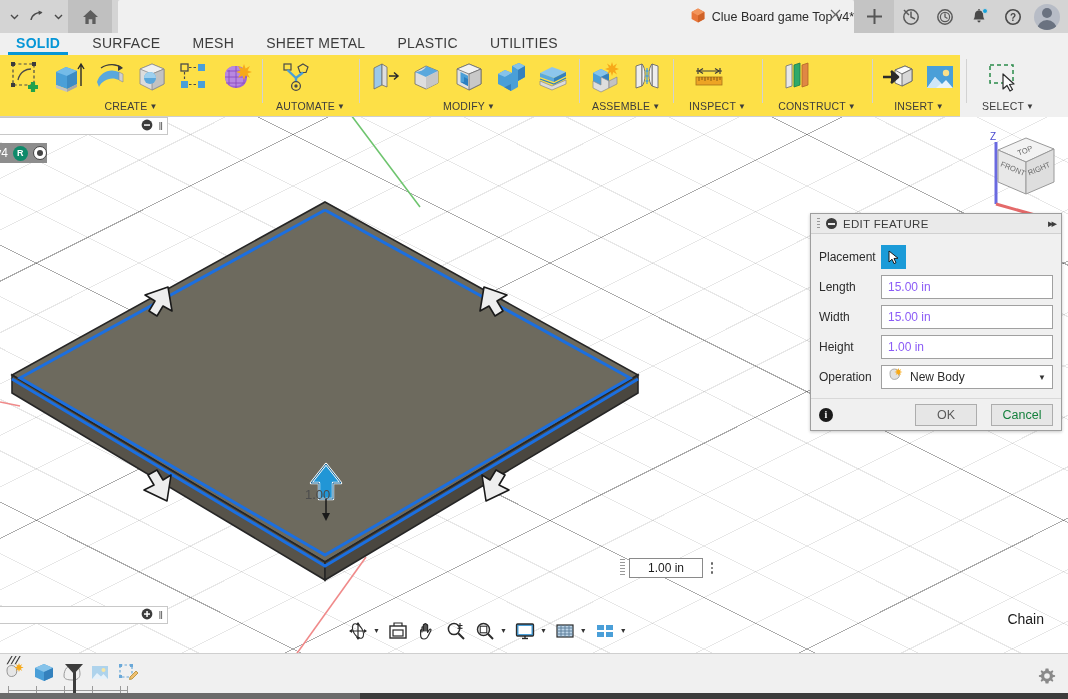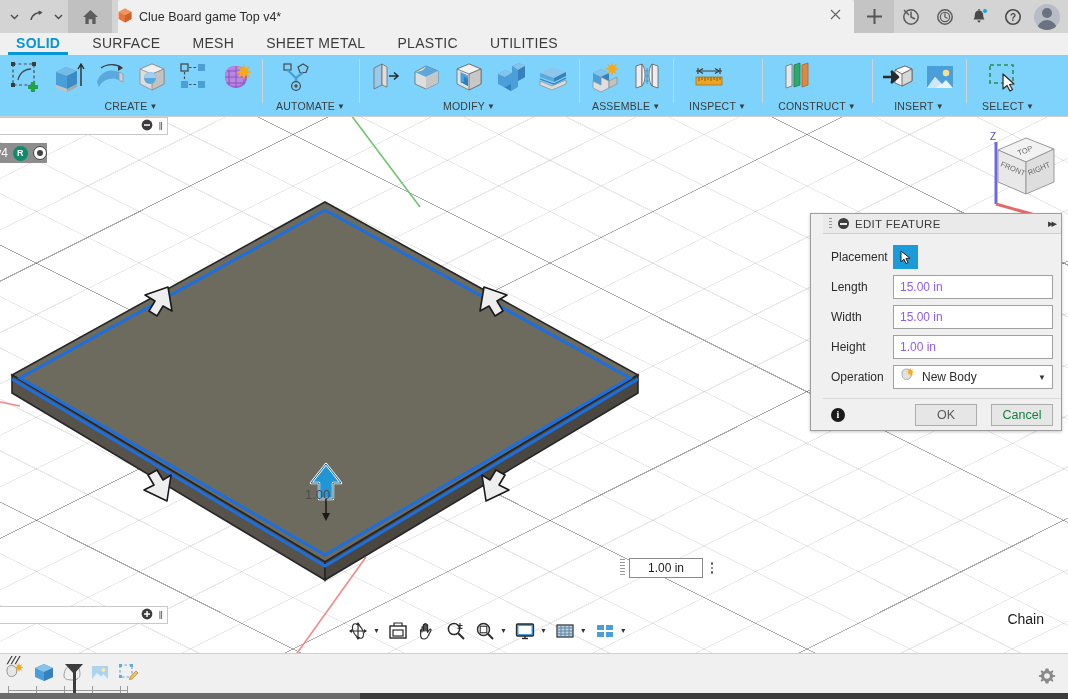--- a/index.html
+++ b/index.html
@@ -21,21 +21,21 @@
   .tb-btn{
     width:20px; height:26px; display:flex; align-items:center; justify-content:center;
     color:#5a5a5a; font-size:11px; cursor:default;
   }
   .tb-home{
     width:44px; height:33px; background:#c0c0c0;
     display:flex;align-items:center;justify-content:center;
   }
   .doc-tab{
     flex:1; margin-left:6px; background:#f0f0f0; height:33px;
-    display:flex; align-items:center; justify-content:flex-start; position:relative;
+    display:flex; align-items:center; justify-content:flex-end; position:relative;
     border-top-left-radius:2px;border-top-right-radius:2px;
   }
   .doc-tab .dt-inner{ display:flex; align-items:center; gap:7px; }
   .doc-title{ font-size:12.5px; color:#2b2b2b; }
   .doc-close{
     position:absolute; right:12px; top:9px; width:14px;height:14px;
     color:#666; font-size:14px; line-height:13px; text-align:center;
   }
   .tb-right{ display:flex; align-items:center; }
   .tb-plus{
@@ -71,22 +71,22 @@
     font-size:14px; color:#3c3c3c; letter-spacing:.3px;
     position:relative; white-space:nowrap;
   }
   .ws-tab.active{ color:#0696d7; font-weight:bold; }
   .ws-tab.active::after{
     content:""; position:absolute; left:8px; right:8px; bottom:0; height:3px; background:#0696d7;
   }
 
   
   #ribbon{
-    position:absolute; left:0; top:55px; width:1068px; height:62px;
-    background:#7dd3fc; border-bottom:1px solid #cfcfcf;
+    position:absolute; left:0; top:55px; width:960px; height:62px;
+    background:#fde047; border-bottom:1px solid #cfcfcf;
     display:flex; align-items:flex-start;
   }
   .rgroup{ display:flex; flex-direction:column; height:62px; position:relative; padding:0 6px;}
   .rgroup + .rgroup::before{
     content:""; position:absolute; left:0; top:4px; bottom:14px; width:1px; background:#d2d2d2;
   }
   .ricons{ display:flex; align-items:center; height:44px; gap:2px; }
   .rlabel{
     text-align:center; font-size:10.5px; color:#3c3c3c; height:16px; line-height:14px;
     letter-spacing:.2px; white-space:nowrap;
@@ -677,21 +677,21 @@
     <text x="86" y="99" font-size="10" fill="#d04a4a" font-family="Liberation Sans">X</text>
 
     <polygon points="40,28 68,16 96,27 68,40" fill="#f2f2f2" stroke="#9a9a9a" stroke-width="1"></polygon>
     <polygon points="40,28 68,40 68,72 40,60" fill="#e8e8e8" stroke="#9a9a9a" stroke-width="1"></polygon>
     <polygon points="68,40 96,27 96,60 68,72" fill="#dedede" stroke="#9a9a9a" stroke-width="1"></polygon>
     <text x="68" y="31" font-size="7.5" fill="#6a6a6a" text-anchor="middle" font-family="Liberation Sans" transform="rotate(-21 68 31)">TOP</text>
     <text x="54" y="49" font-size="7.5" fill="#6a6a6a" text-anchor="middle" font-family="Liberation Sans" transform="rotate(23 54 49)">FRONT</text>
     <text x="82" y="49" font-size="7.5" fill="#6a6a6a" text-anchor="middle" font-family="Liberation Sans" transform="rotate(-23 82 49)">RIGHT</text>
   </svg>
 
-  <div id="dialog" style="left:810px;top:96px;padding-left:12px;">
+  <div id="dialog" style="left:810px;top:96px;">
     <div id="dlg-title">
       <span class="dlg-grip"></span>
       <span class="minus-circle"></span>
       <span>EDIT FEATURE</span>
       <span class="dlg-expand">▸▸</span>
     </div>
 
     <div id="dlg-body">
       <div class="frow">
         <div class="flabel">Placement</div>

